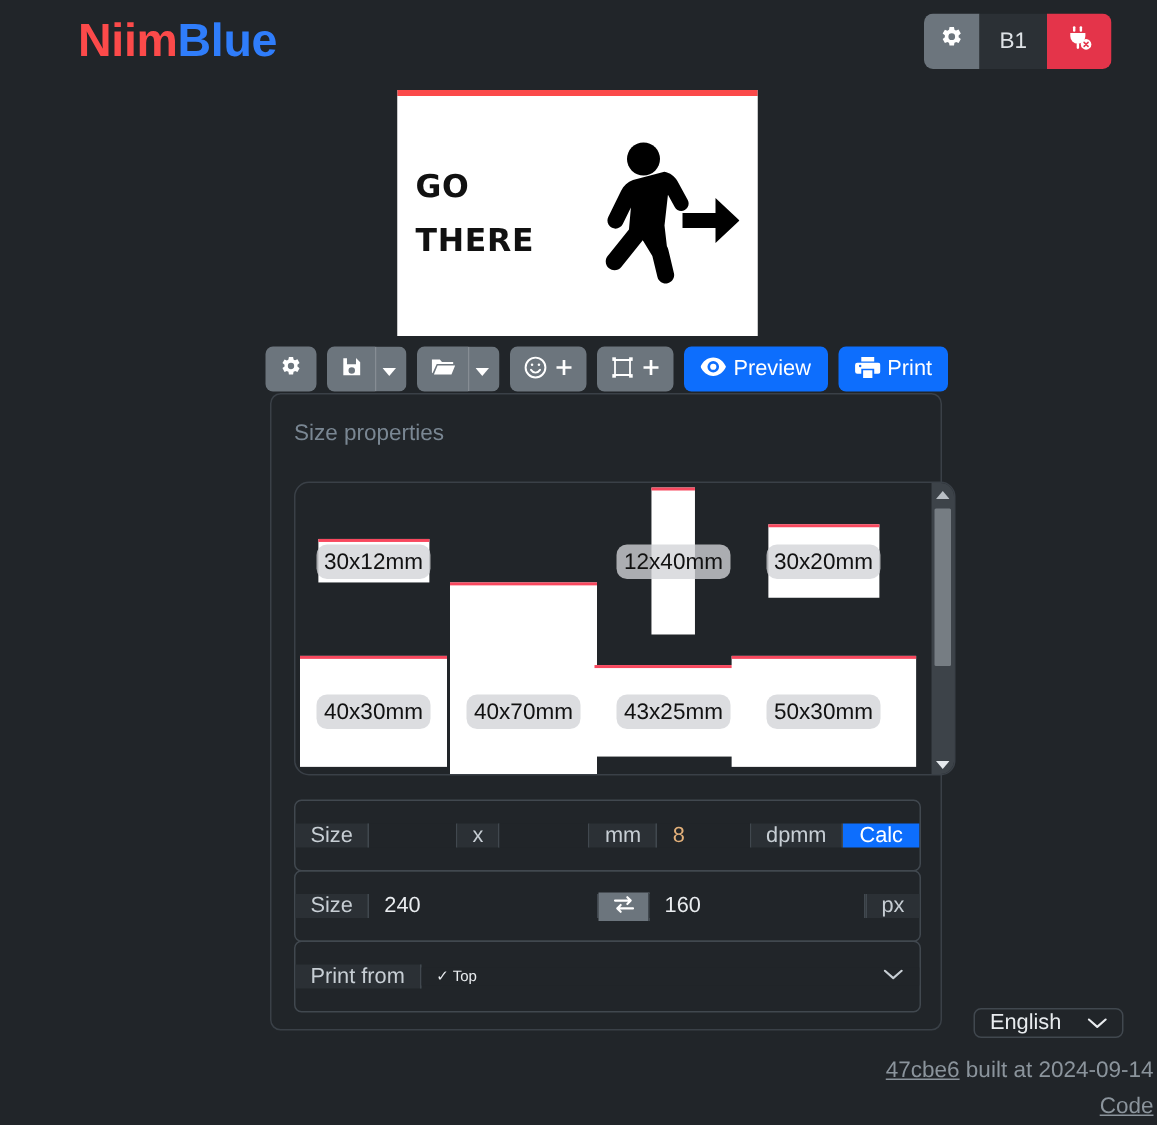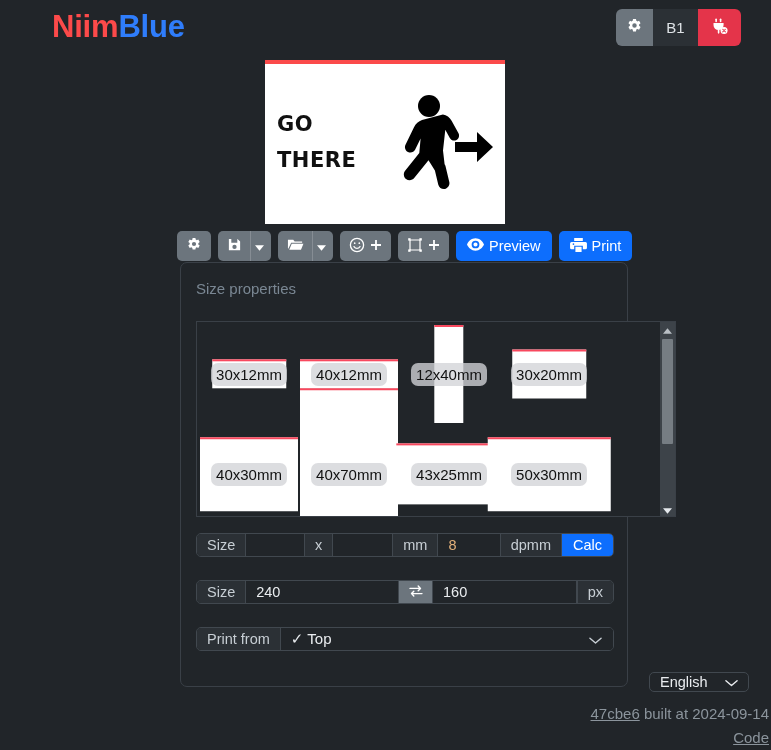--- a/index.html
+++ b/index.html
@@ -85,22 +85,22 @@
     border: 1px solid #3a4047; border-radius: 7px;
     background: #212529;
   }
   .props-title {
     position: absolute; left: 15px; top: 17px;
     color: #7a8793; font-size: 15px;
   }
 
   .preset-box {
     position: absolute; left: 15px; top: 58px;
-    width: 480px; height: 196px;
-    border: 1px solid #3a4047; border-radius: 0;
+    width: 441px; height: 196px;
+    border: 1px solid #3a4047; border-radius: 10px;
     background: #212529; overflow: hidden;
   }
   .preset-grid {
     position: relative; width: 100%; height: 100%;
   }
   .preset-cell {
     position: absolute;
     display: flex; align-items: center; justify-content: center;
     cursor: pointer;
   }
@@ -129,22 +129,22 @@
   }
   .sb-arrow.up { top: 0; }
   .sb-arrow.down { bottom: 0; }
   .sb-thumb {
     position: absolute; left: 2px; top: 17px; width: 11px; height: 105px;
     background: #767d83; border-radius: 1px; cursor: pointer;
   }
 
   
   .igroup {
-    position: absolute; display: flex; height: 24px;
-    border: 1px solid #41484f; border-radius: 5px; overflow: hidden;
+    position: absolute; display: flex; height: 48px;
+    border: 1px solid #41484f; border-radius: 5px; overflow: hidden; align-items: center;
   }
   .ig-addon {
     display: flex; align-items: center; padding: 0 10px;
     background: #2b3035; color: #c7ced4; font-size: 14.5px;
     border-right: 1px solid #41484f;
   }
   .ig-addon.last { border-right: none; border-left: 1px solid #41484f; }
   .ig-input {
     background: #212529; border: none; outline: none;
     color: #e9ecef; font-size: 14.5px; padding: 0 10px;
@@ -159,21 +159,21 @@
     padding: 0 11px; font-size: 14.5px;
     font-family: "Liberation Sans", sans-serif;
   }
   .ig-swap {
     display: flex; align-items: center; justify-content: center;
     background: #6c757d; color: #fff; border: none; cursor: pointer;
     width: 36px; border-right: 1px solid #41484f;
   }
   .ig-select {
     flex: 1; display: flex; align-items: center;
-    background: #212529; color: #e9ecef; font-size: 15px;
+    background: #212529; color: #e9ecef; font-size: 10px;
     padding: 0 10px; cursor: pointer; position: relative;
   }
   .ig-select .caret { position: absolute; right: 11px; top: 50%; transform: translateY(-50%); }
 
   #size-mm-group { left: 15px; top: 270px; width: 418px; }
   #size-px-group { left: 15px; top: 317px; width: 418px; }
   #printfrom-group { left: 15px; top: 364px; width: 418px; }
 
   
   .lang-select {
@@ -343,24 +343,20 @@
 
 <div class="props-card">
   <div class="props-title">Size properties</div>
 
   <div class="preset-box">
     <div class="preset-grid" id="preset-grid">
         <div class="preset-cell" style="left: 2px; top: 2px; width: 100px; height: 100px;">
           <div class="preset-rect" style="width: 73.5px; height: 29.4px;"></div>
           <div class="preset-label">30x12mm</div>
         </div>
-        <div class="preset-cell" style="left: 102px; top: 2px; width: 100px; height: 100px;">
-          <div class="preset-rect" style="width: 98px; height: 29.4px;"></div>
-          <div class="preset-label">40x12mm</div>
-        </div>
         <div class="preset-cell" style="left: 202px; top: 2px; width: 100px; height: 100px;">
           <div class="preset-rect" style="width: 29.4px; height: 98px;"></div>
           <div class="preset-label">12x40mm</div>
         </div>
         <div class="preset-cell" style="left: 302px; top: 2px; width: 100px; height: 100px;">
           <div class="preset-rect" style="width: 73.5px; height: 49px;"></div>
           <div class="preset-label">30x20mm</div>
         </div>
         <div class="preset-cell" style="left: 2px; top: 102px; width: 100px; height: 100px;">
           <div class="preset-rect" style="width: 98px; height: 73.5px;"></div>

